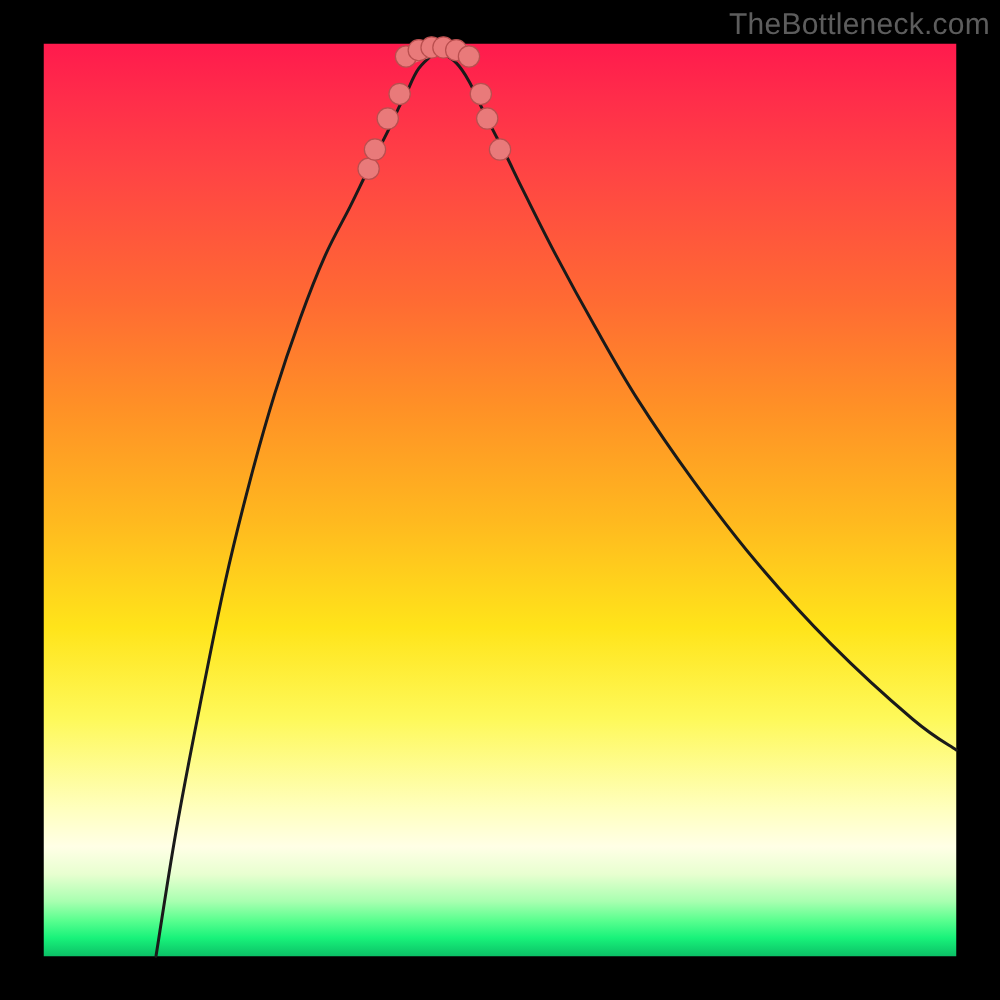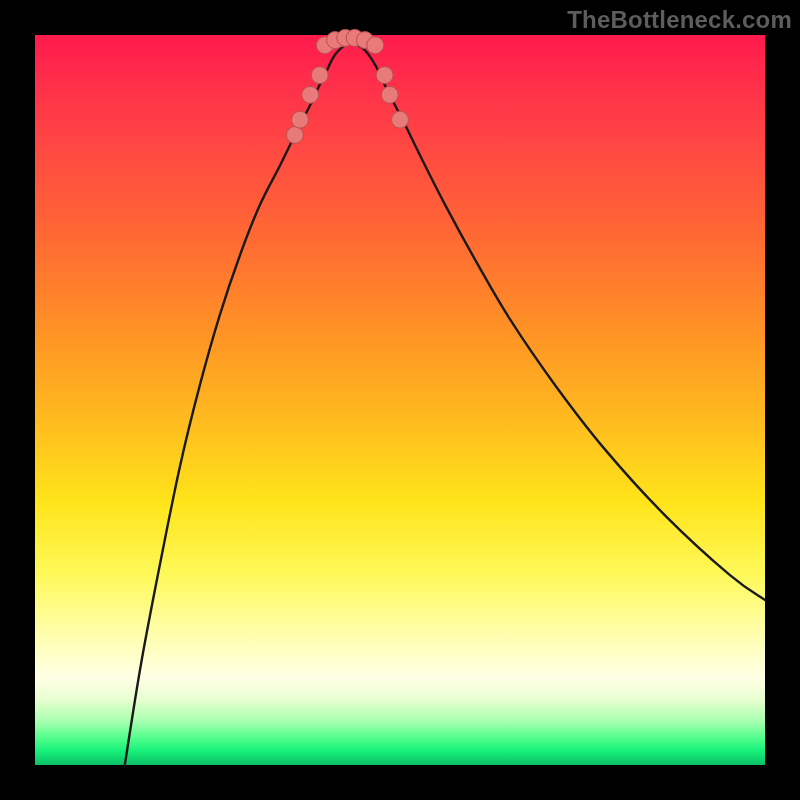--- a/index.html
+++ b/index.html
@@ -41,21 +41,21 @@
       #18f27a 98%,
       #0bc066 100%
     );
   }
   .watermark {
     position: absolute;
     top: 6px;
     right: 8px;
     color: #5d5d5d;
     font-size: 24px;
-    font-weight: 700;
+    font-weight: 400;
     letter-spacing: 0.2px;
     user-select: none;
   }
   svg.curves {
     position: absolute;
     left: 0;
     top: 0;
     width: 730px;
     height: 730px;
     overflow: visible;

